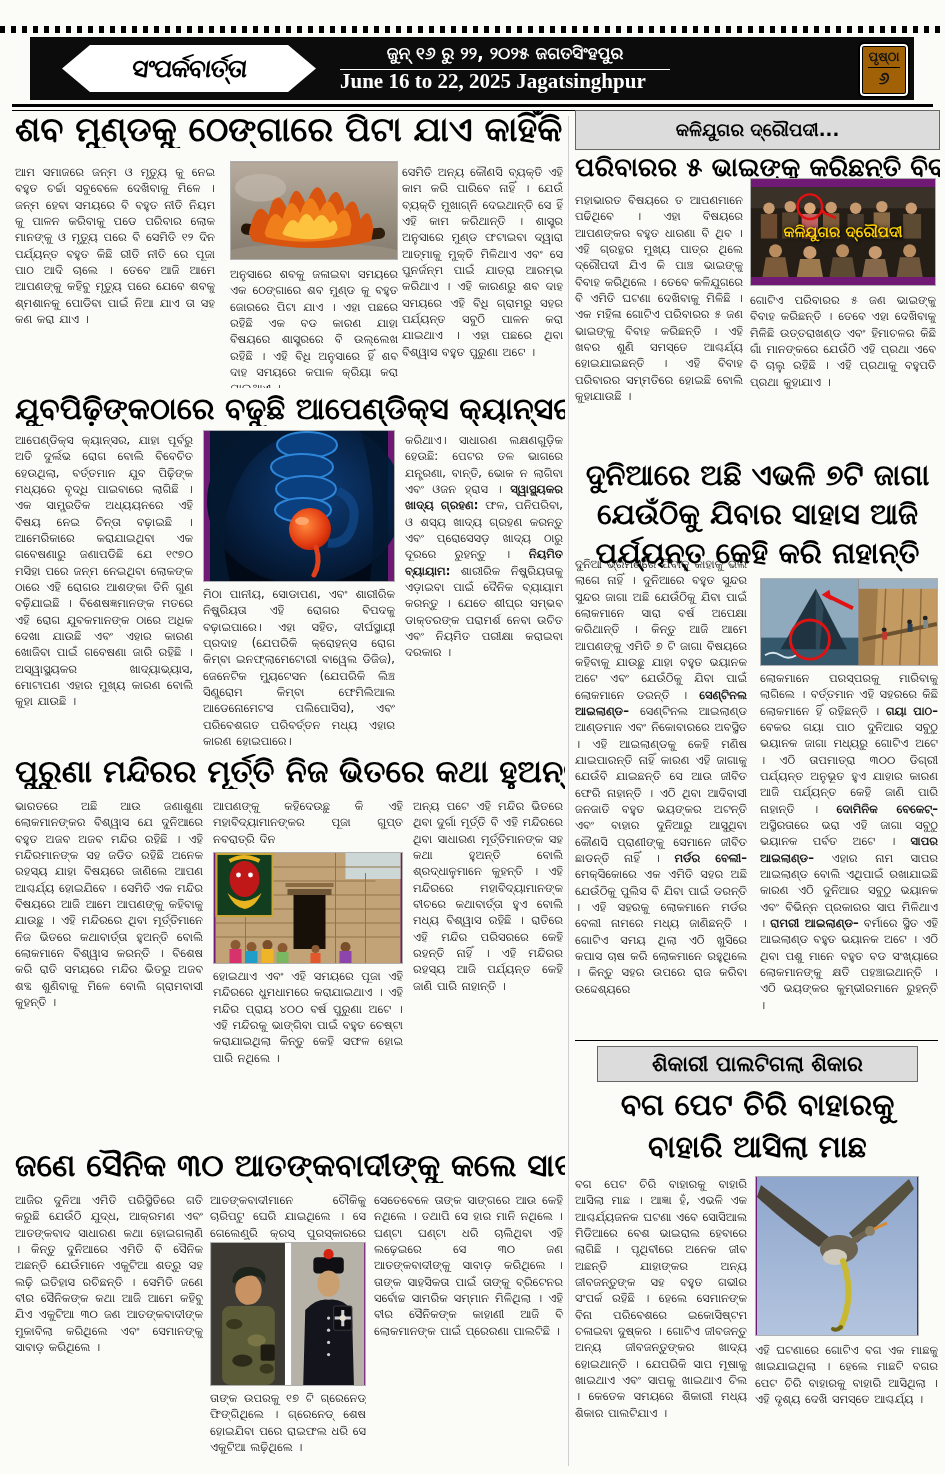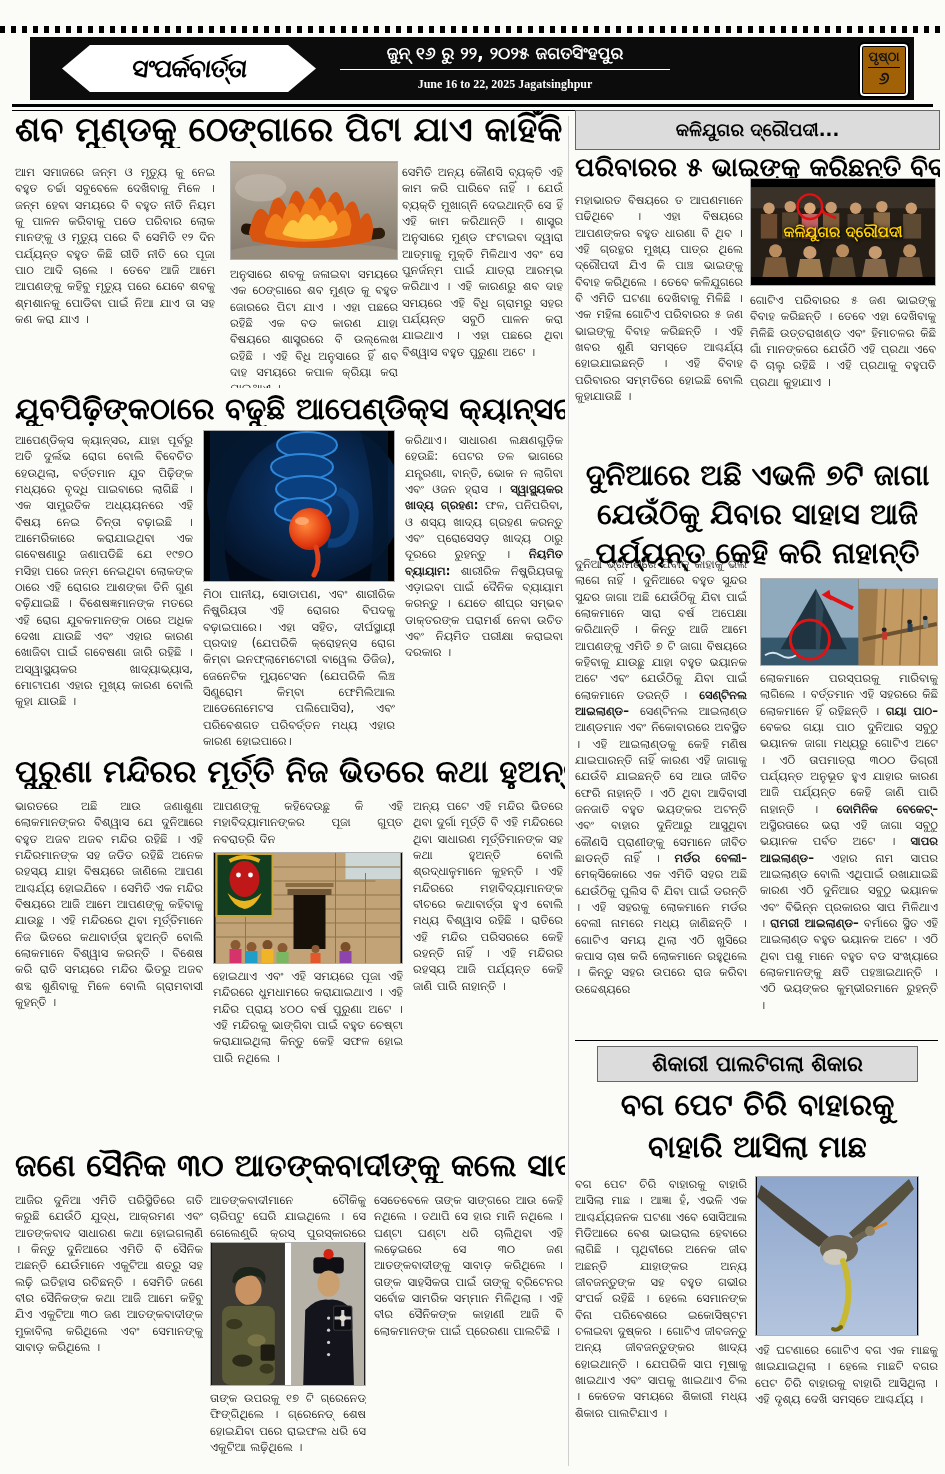--- a/index.html
+++ b/index.html
@@ -5,33 +5,33 @@
   html,body{margin:0;padding:0;background:#888;}
   #page{position:relative;width:945px;height:1474px;background:#fbfbf8;margin:0 auto;overflow:hidden;
         font-family:"DejaVu Sans","Liberation Sans",sans-serif;color:#141414;}
   .abs{position:absolute;}
   .dotted{background:repeating-linear-gradient(to right,#000 0 5px,transparent 5px 11px);}
   .bar{background:#0c0c0c;}
   .logo{background:#fff;clip-path:polygon(0 50%,11% 0,89% 0,100% 50%,89% 100%,11% 100%);
         display:flex;align-items:center;justify-content:center;}
   .logo .lt{font-weight:bold;font-size:25px;transform:skewX(-6deg);letter-spacing:-1px;color:#000;}
   .dateOd{color:#fff;font-weight:bold;font-size:17px;text-align:center;border-bottom:1.5px solid #fff;padding-bottom:6px;}
-  .dateEn{color:#fff;font-weight:bold;font-size:12px;text-align:center;font-family:"Liberation Serif",serif;margin-top:8px;}
+  .dateEn{color:#fff;font-weight:bold;font-size:21px;text-align:left;font-family:"Liberation Serif",serif;}
   .pgbox{background:#a16207;border:2px solid #000;box-shadow:inset 0 0 0 2px #fff,inset 0 0 0 3px #000;
          border-radius:6px;text-align:center;}
   .pgbox .pl{font-size:13px;font-weight:bold;margin-top:5px;}
   .pgbox .pn{font-size:17px;font-weight:bold;border-top:1px solid #000;margin:2px 8px 0 8px;}
   .rule{background:#000;}
   .vline{background:#cfcfcf;}
   .hl{font-weight:bold;color:#000;line-height:1.12;white-space:nowrap;overflow:hidden;}
   .hlc{font-weight:bold;color:#000;text-align:center;overflow:hidden;}
   .col{font-size:11.5px;line-height:1.42;text-align:justify;overflow:hidden;word-spacing:1px;}
   .kick{background:#dcdcdc;border:1px solid #666;text-align:center;font-weight:bold;color:#000;
         display:flex;align-items:center;justify-content:center;}
-  .photo{border:1px solid #b0b0b0;box-sizing:border-box;overflow:hidden;background:#000000;}
+  .photo{border:1px solid #b0b0b0;box-sizing:border-box;overflow:hidden;background:#701a75;}
   .photo svg{display:block;width:100%;height:100%;}
   .ovl{position:absolute;left:0;right:0;text-align:center;color:#ffd200;font-weight:bold;
        font-size:15px;text-shadow:1px 1px 2px #000,0 0 4px #000;}
 </style>
 </head>
 <body>
 
 <div id="page">
 
   <div class="abs dotted" style="left:0;top:26px;width:945px;height:7px;"></div>

